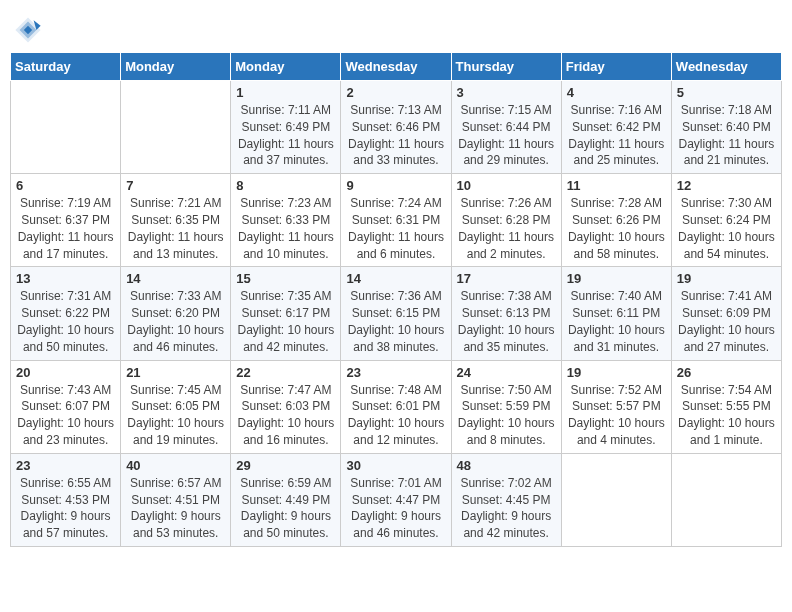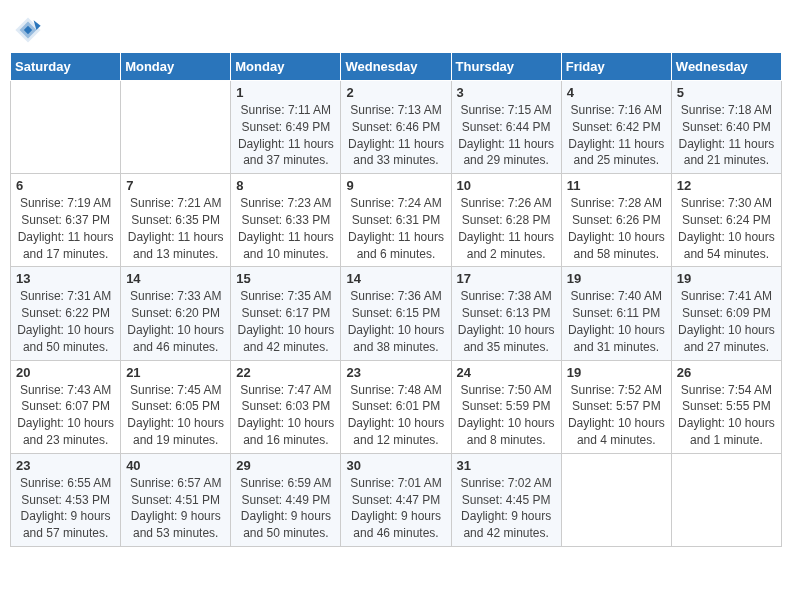--- a/index.html
+++ b/index.html
@@ -261,20 +261,20 @@
         </td>
         <td>
           <span class="day-number">29</span>
           <div class="day-info">Sunrise: 6:59 AM<br>Sunset: 4:49 PM<br>Daylight: 9 hours<br>and 50 minutes.</div>
         </td>
         <td>
           <span class="day-number">30</span>
           <div class="day-info">Sunrise: 7:01 AM<br>Sunset: 4:47 PM<br>Daylight: 9 hours<br>and 46 minutes.</div>
         </td>
         <td>
-          <span class="day-number">31</span>
+          <span class="day-number">48</span>
           <div class="day-info">Sunrise: 7:02 AM<br>Sunset: 4:45 PM<br>Daylight: 9 hours<br>and 42 minutes.</div>
         </td>
         <td class="empty-cell"></td>
         <td class="empty-cell"></td>
       </tr>
     </tbody>
 </table>
 
 </body></html>

